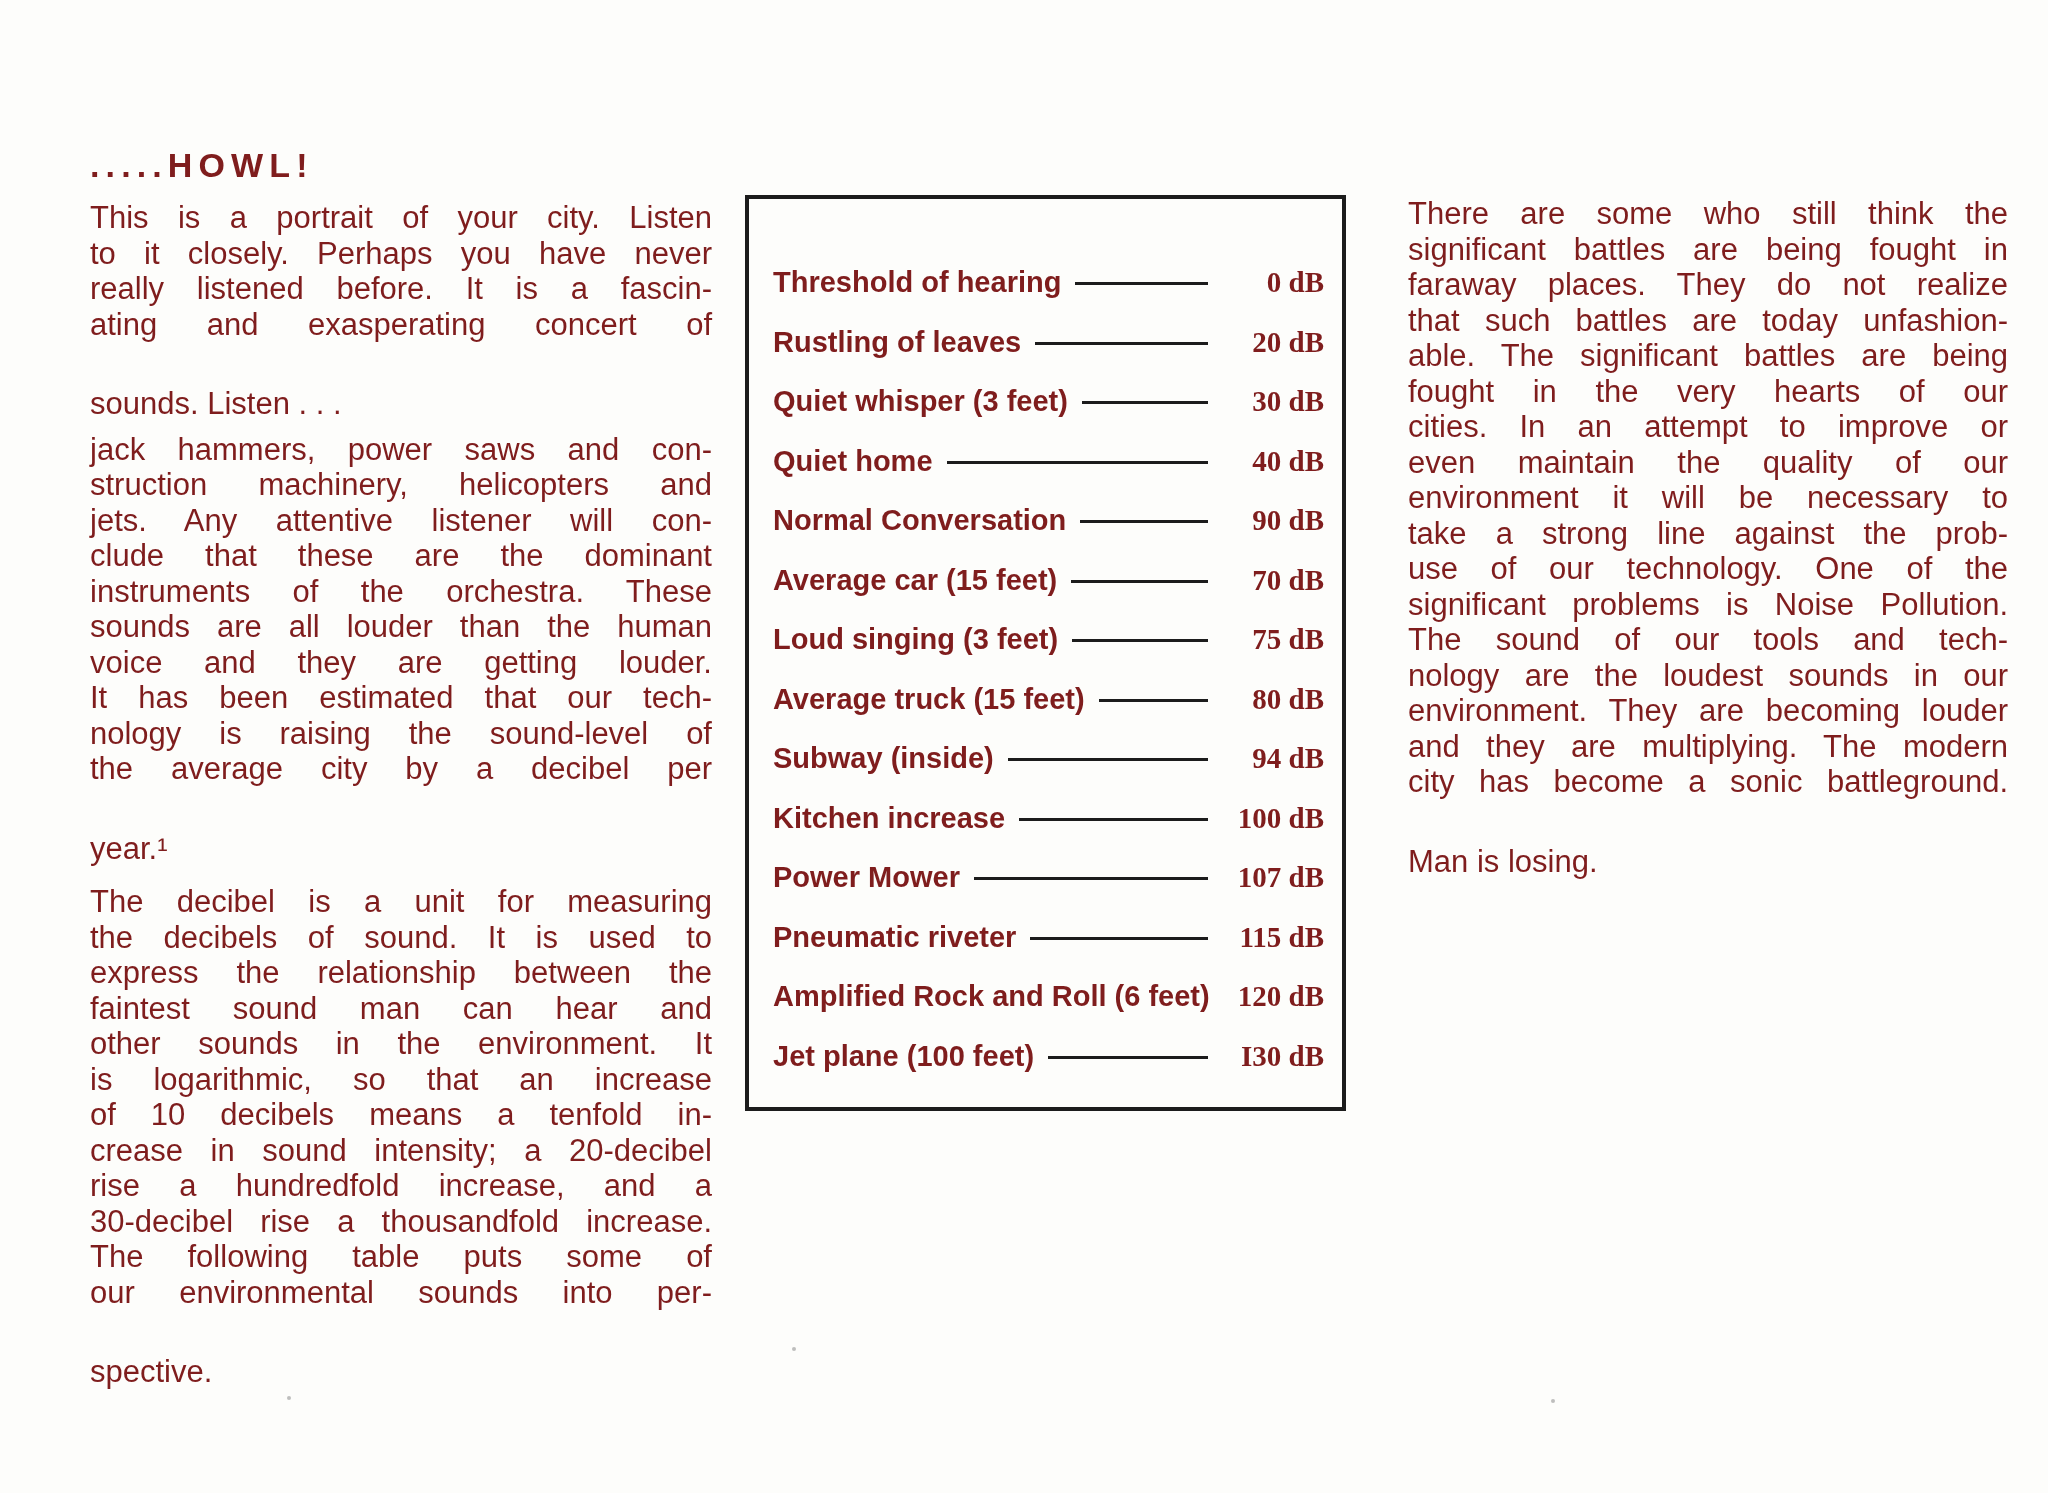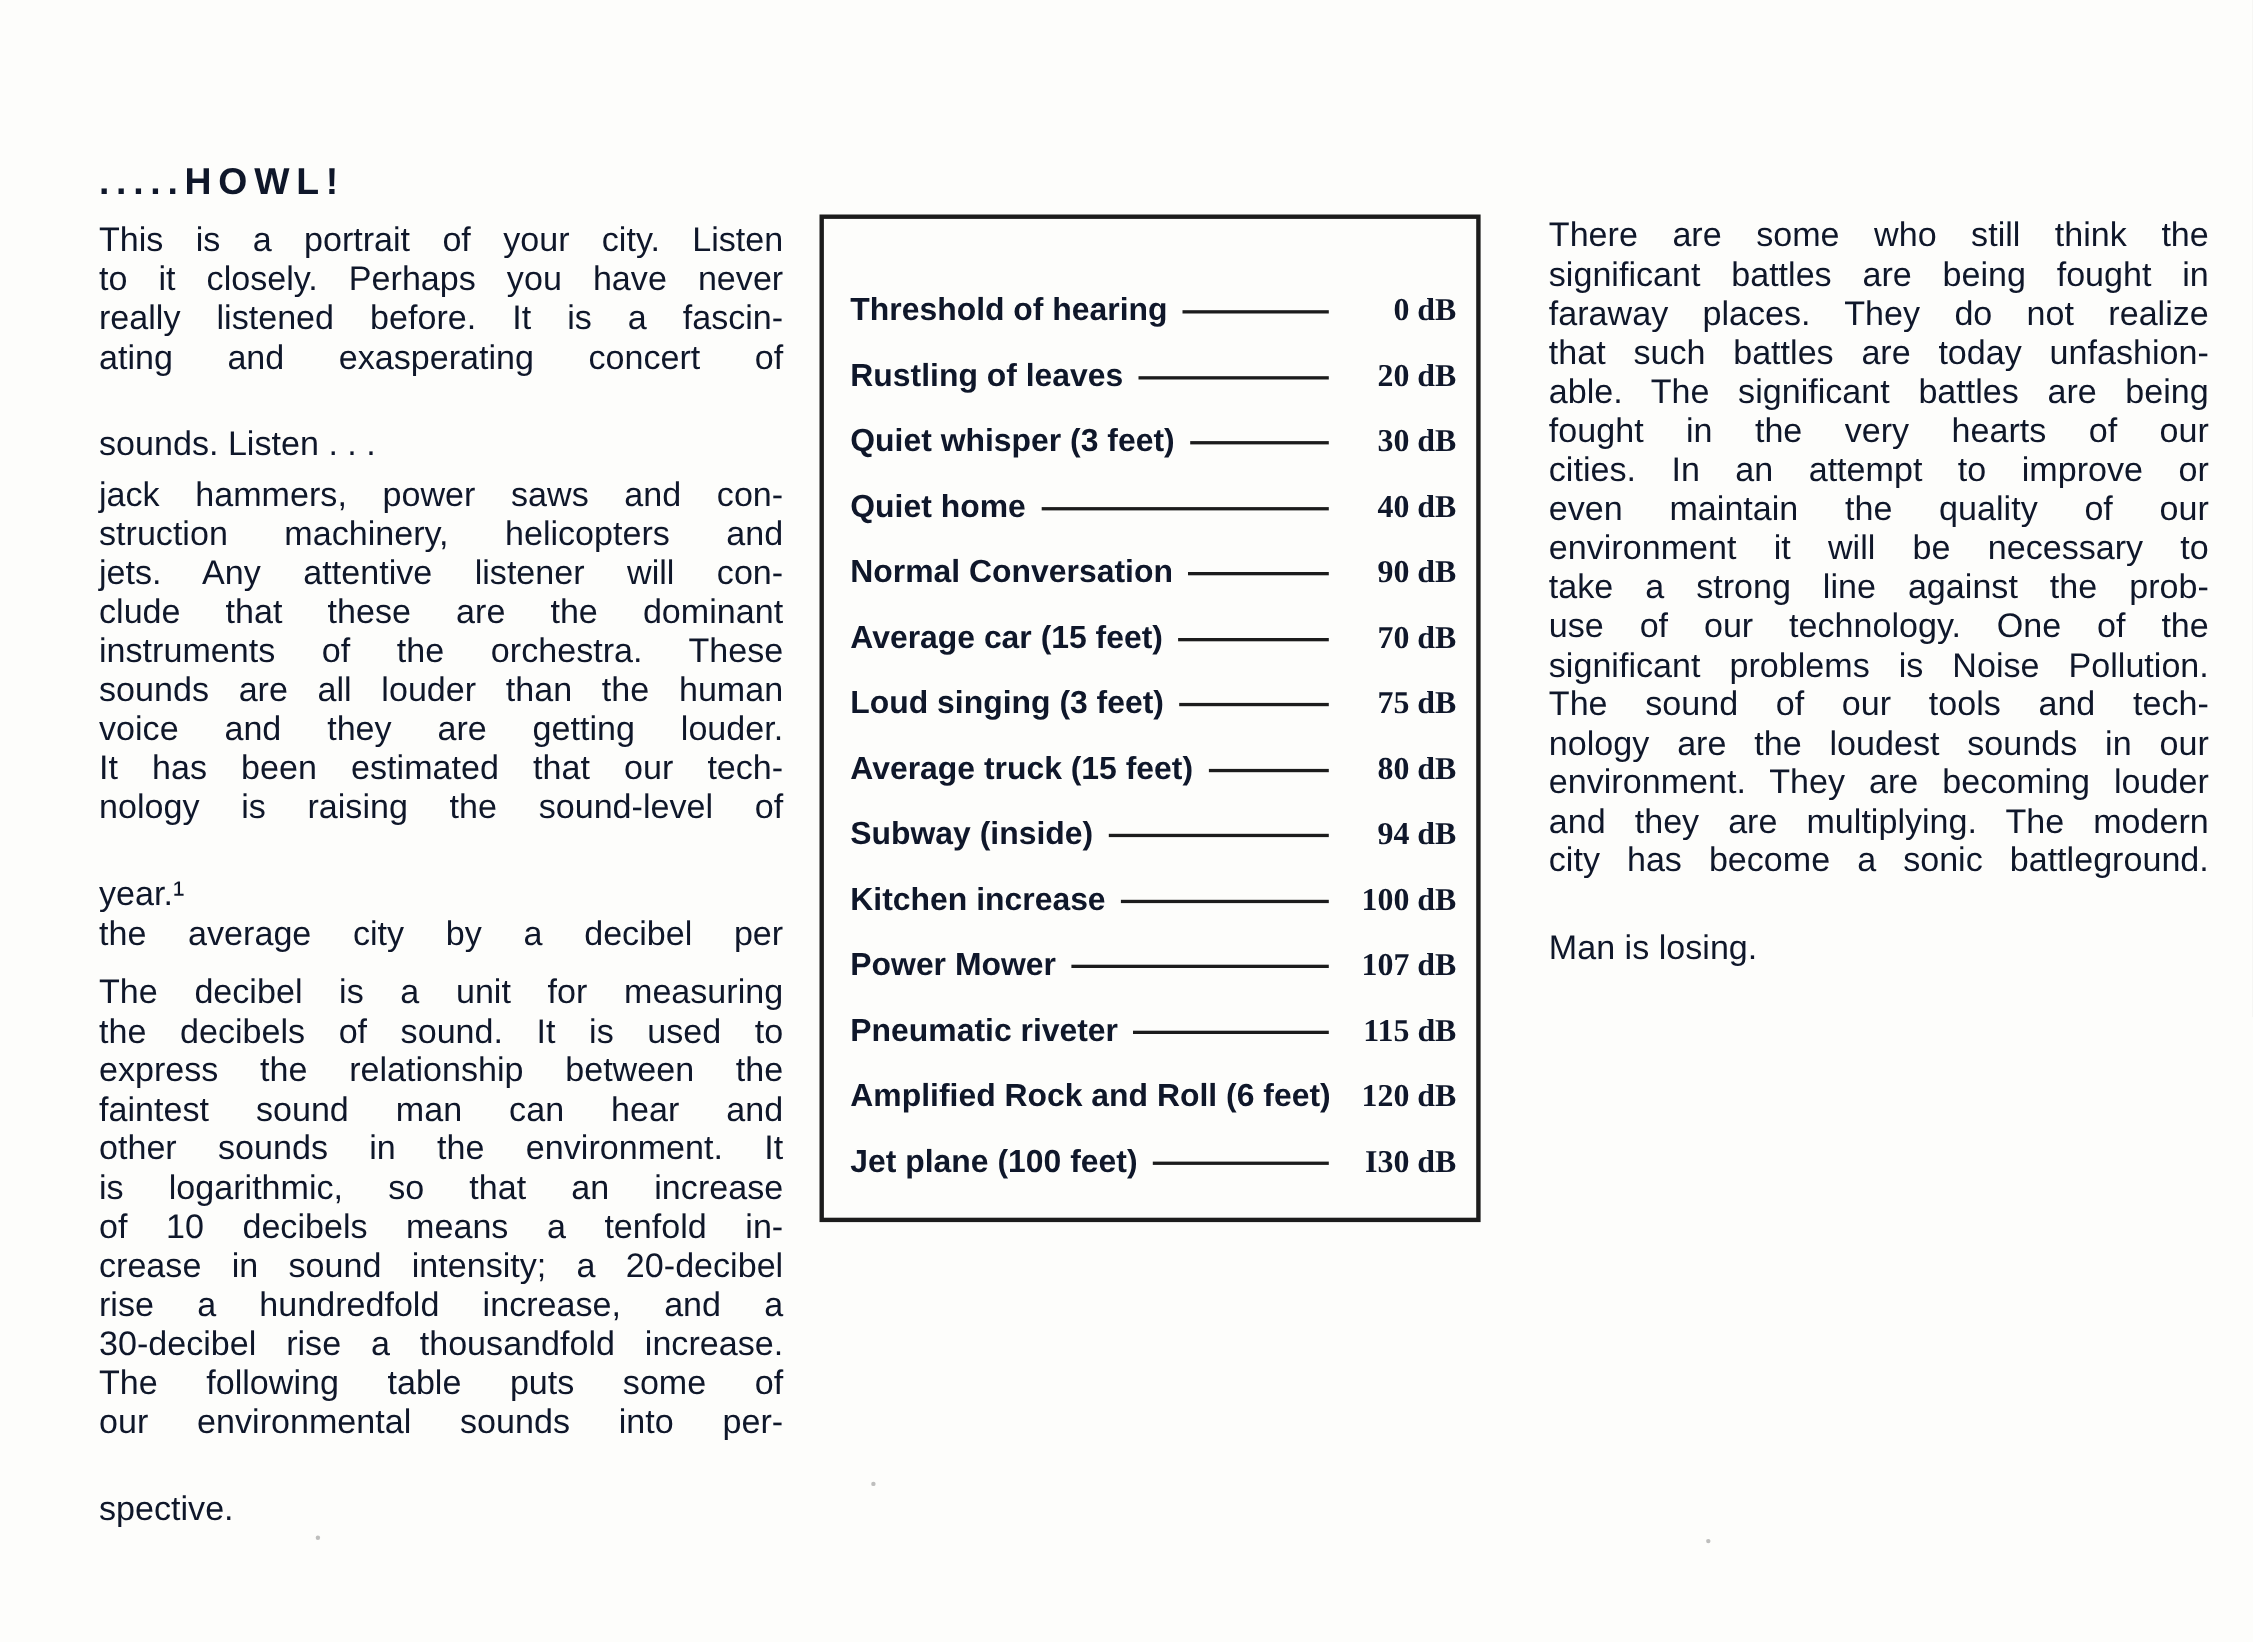--- a/index.html
+++ b/index.html
@@ -1,20 +1,20 @@
 <!DOCTYPE html>
 <html><head>
 <meta charset="utf-8">
 <style>
   html,body{margin:0;padding:0;background:#e8e8e8;}
   .page{
     position:relative;
     width:2048px;height:1493px;
     background:#fdfdfb;
-    color:#0f172a;
+    color:#7f1d1d;
     font-family:"Liberation Sans","DejaVu Sans",sans-serif;
     overflow:hidden;
   }
   
   .leftcol{position:absolute;left:90px;top:146px;width:622px;}
   .howl{
     font-weight:bold;font-size:34px;letter-spacing:0.18em;
     margin:0 0 16px 0;line-height:38px;white-space:nowrap;
   }
   .para{margin:0 0 10px 0;}
@@ -74,22 +74,22 @@
     <div class="para gap-lg">
       <span class="jl">jack hammers, power saws and con-</span>
       <span class="jl">struction machinery, helicopters and</span>
       <span class="jl">jets. Any attentive listener will con-</span>
       <span class="jl">clude that these are the dominant</span>
       <span class="jl">instruments of the orchestra. These</span>
       <span class="jl">sounds are all louder than the human</span>
       <span class="jl">voice and they are getting louder.</span>
       <span class="jl">It has been estimated that our tech-</span>
       <span class="jl">nology is raising the sound-level of</span>
+      <span class="jl">the average city by a decibel per</span>
       <span class="jl jl-last">year.¹</span>
-      <span class="jl">the average city by a decibel per</span>
     </div>
 
     <div class="para">
       <span class="jl">The decibel is a unit for measuring</span>
       <span class="jl">the decibels of sound. It is used to</span>
       <span class="jl">express the relationship between the</span>
       <span class="jl">faintest sound man can hear and</span>
       <span class="jl">other sounds in the environment. It</span>
       <span class="jl">is logarithmic, so that an increase</span>
       <span class="jl">of 10 decibels means a tenfold in-</span>

